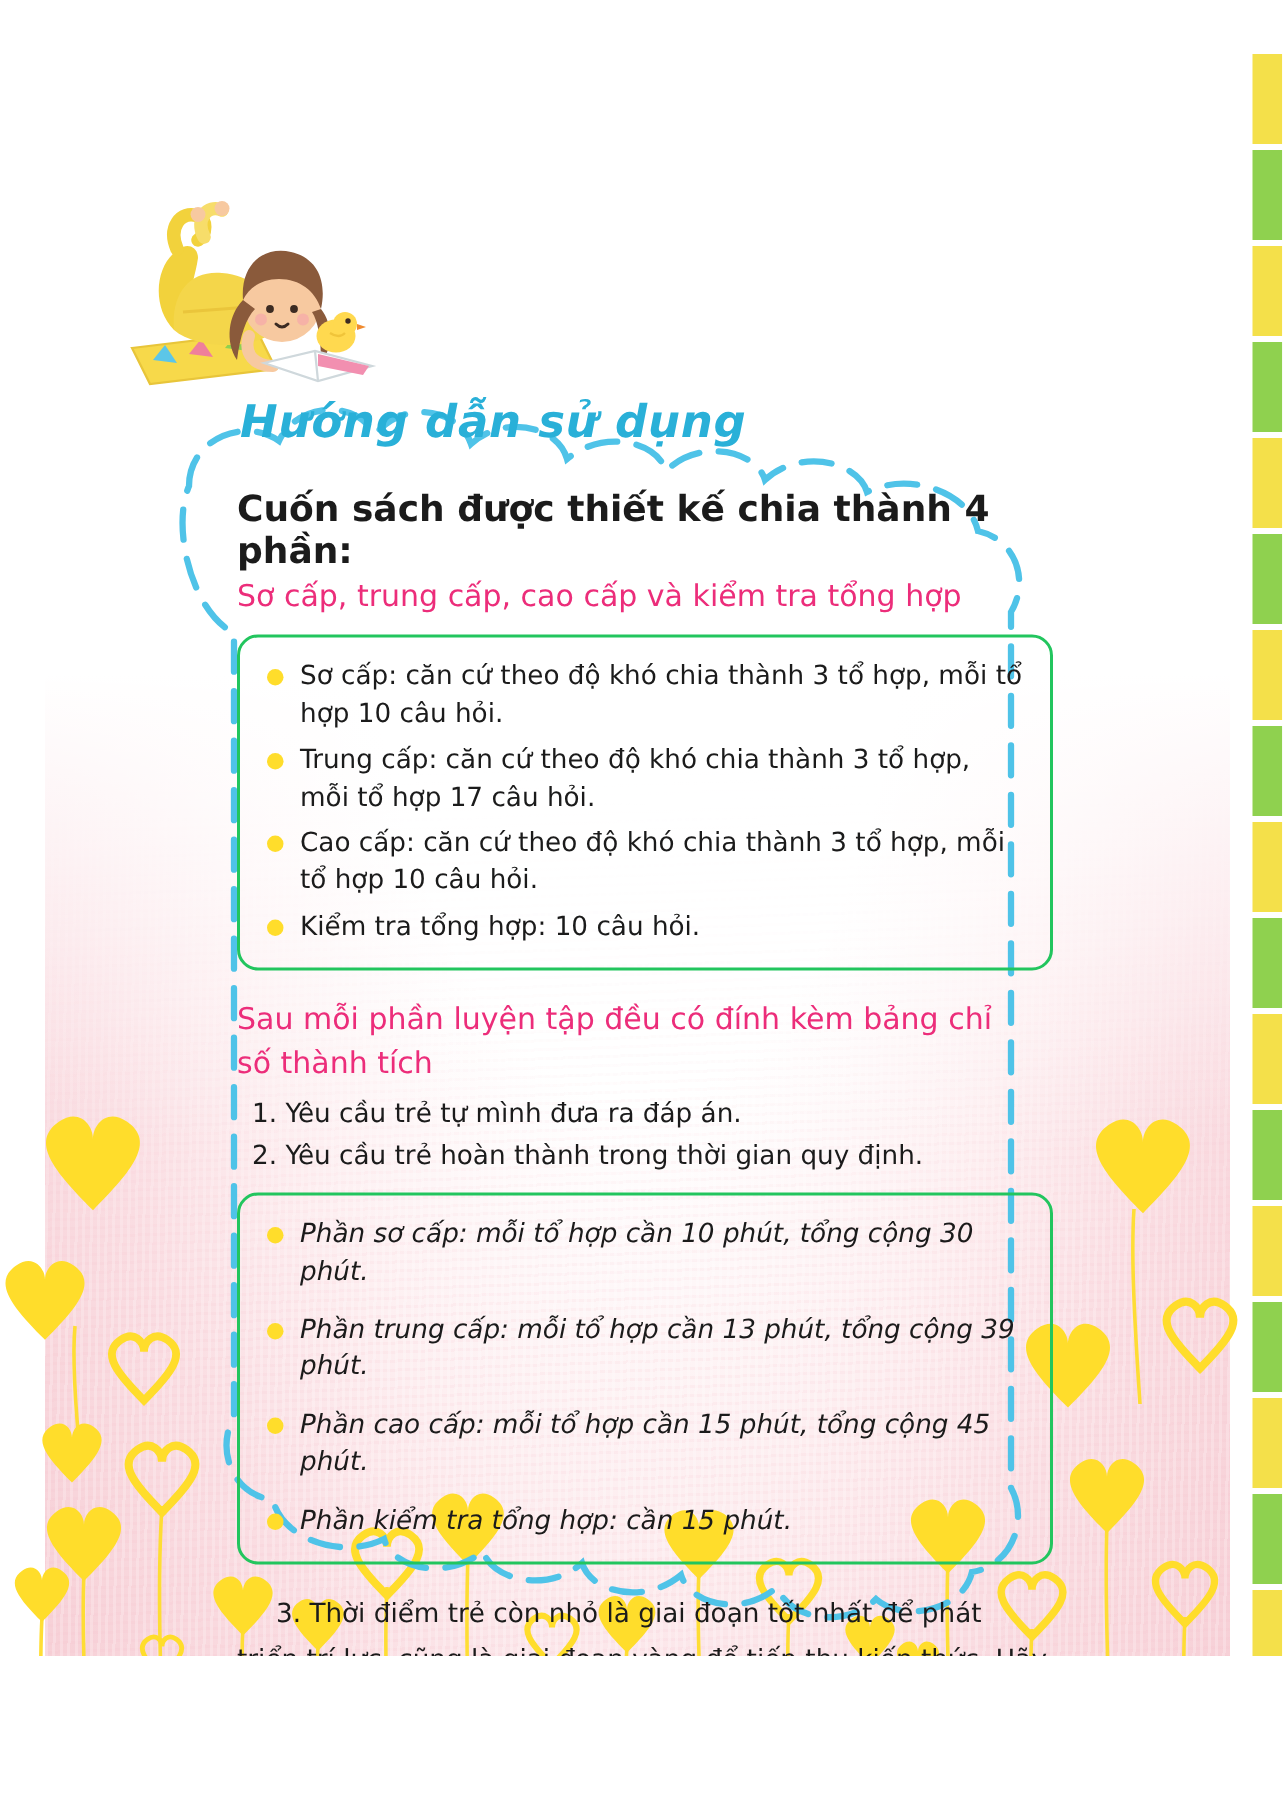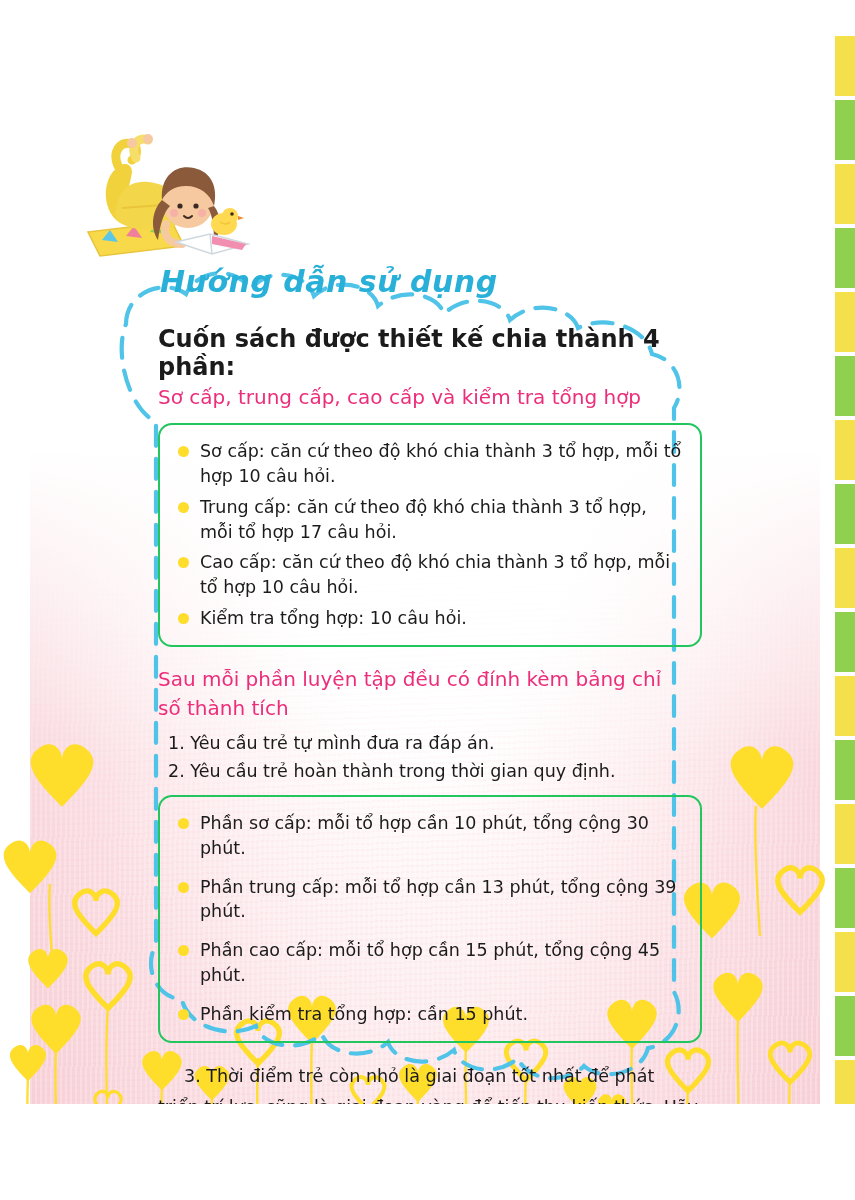--- a/index.html
+++ b/index.html
@@ -107,21 +107,21 @@
     max-width: 530px;
   }
 
   .box {
     border: 2px solid #22c55e;
     border-radius: 14px;
     padding: 14px 16px 14px 14px;
     margin: 4px 8px 18px 8px;
     background: transparent;
   }
-  .box.loose li { margin-bottom: 14px; }
+  .box.loose li { margin-bottom: 14px; font-style: italic; }
   .box.loose li:last-child { margin-bottom: 0; }
 
   ul.bullets {
     list-style: none;
     margin: 0;
     padding: 0;
   }
   ul.bullets li {
     position: relative;
     padding-left: 26px;

